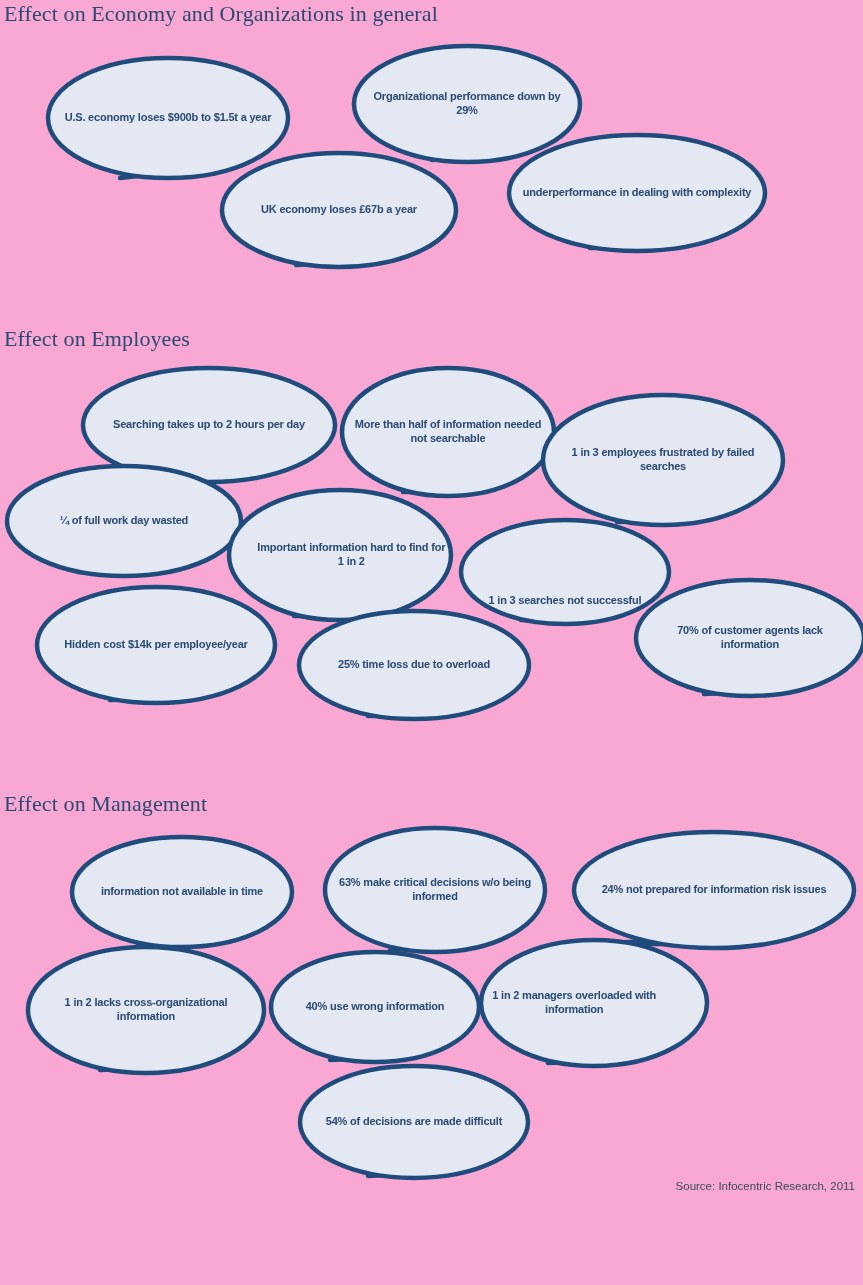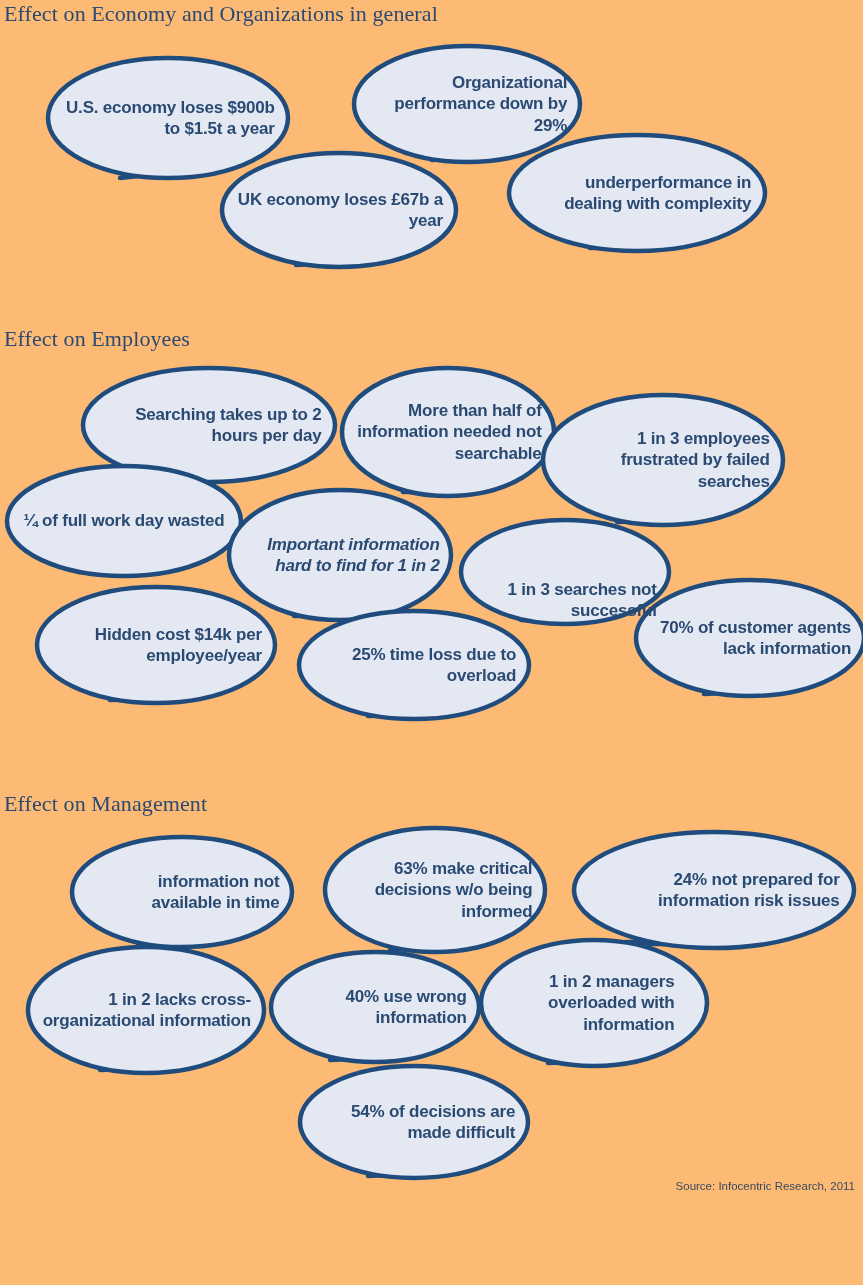--- a/index.html
+++ b/index.html
@@ -4,21 +4,21 @@
 <style>
   html, body {
     margin: 0;
     padding: 0;
     background: #ffffff;
   }
   #page {
     position: relative;
     width: 863px;
     height: 1285px;
-    background: #fdba74;
+    background: #f9a8d4;
     overflow: hidden;
     font-family: "Liberation Sans", sans-serif;
   }
   .section-header {
     position: absolute;
     left: 4px;
     font-family: "Liberation Serif", serif;
     font-size: 22px;
     font-weight: 400;
     color: #2a4a72;
@@ -38,25 +38,25 @@
     pointer-events: none;
   }
   .bubble-layer svg {
     display: block;
   }
   .bubble-text {
     position: absolute;
     display: flex;
     align-items: center;
     justify-content: center;
-    text-align: right;
+    text-align: center;
     color: #2a4a72;
     font-family: "Liberation Sans", sans-serif;
     font-weight: bold;
-    font-size: 17px;
+    font-size: 11px;
     line-height: 1.24;
     letter-spacing: -0.2px;
     box-sizing: border-box;
     padding: 0 6px;
   }
   .source-note {
     position: absolute;
     right: 8px;
     top: 1180px;
     font-family: "Liberation Sans", sans-serif;
@@ -192,21 +192,21 @@
     </div>
   <div id="bubble-text-layer">
       <div class="bubble-text" style="left: 55.2px; top: 61px; width: 225.6px; height: 114px;">U.S. economy loses $900b to $1.5t a year</div>
       <div class="bubble-text" style="left: 360.78px; top: 48.9px; width: 212.44px; height: 110.2px;">Organizational performance down by 29%</div>
       <div class="bubble-text" style="left: 229.02px; top: 155.85px; width: 219.96px; height: 108.3px;">UK economy loses £67b a year</div>
       <div class="bubble-text" style="left: 516.68px; top: 137.9px; width: 240.64px; height: 110.2px;">underperformance in dealing with complexity</div>
       <div class="bubble-text" style="left: 90.56px; top: 370.85px; width: 236.88px; height: 108.3px;">Searching takes up to 2 hours per day</div>
       <div class="bubble-text" style="left: 348.36px; top: 371.2px; width: 199.28px; height: 121.6px;">More than half of information needed not searchable</div>
       <div class="bubble-text" style="left: 550.2px; top: 398.25px; width: 225.6px; height: 123.5px;">1 in 3 employees frustrated by failed searches</div>
       <div class="bubble-text" style="left: 14.02px; top: 468.75px; width: 219.96px; height: 104.5px;">¼ of full work day wasted</div>
-      <div class="bubble-text" style="left: 237px; top: 493.25px; width: 208.68px; height: 123.5px; font-style: italic;">Important information hard to find for 1 in 2</div>
+      <div class="bubble-text" style="left: 247px; top: 493.25px; width: 208.68px; height: 123.5px;">Important information hard to find for 1 in 2</div>
       <div class="bubble-text" style="left: 467.24px; top: 551px; width: 195.52px; height: 98.8px;">1 in 3 searches not successful</div>
       <div class="bubble-text" style="left: 44.14px; top: 589.9px; width: 223.72px; height: 110.2px;">Hidden cost $14k per employee/year</div>
       <div class="bubble-text" style="left: 642.84px; top: 582.9px; width: 214.32px; height: 110.2px;">70% of customer agents lack information</div>
       <div class="bubble-text" style="left: 305.9px; top: 613.7px; width: 216.2px; height: 102.6px;">25% time loss due to overload</div>
       <div class="bubble-text" style="left: 78.6px; top: 839.75px; width: 206.8px; height: 104.5px;">information not available in time</div>
       <div class="bubble-text" style="left: 331.6px; top: 831.1px; width: 206.8px; height: 117.8px;">63% make critical decisions w/o being informed</div>
       <div class="bubble-text" style="left: 582.4px; top: 834.9px; width: 263.2px; height: 110.2px;">24% not prepared for information risk issues</div>
       <div class="bubble-text" style="left: 35.08px; top: 950.15px; width: 221.84px; height: 119.7px;">1 in 2 lacks cross-organizational information</div>
       <div class="bubble-text" style="left: 277.24px; top: 954.75px; width: 195.52px; height: 104.5px;">40% use wrong information</div>
       <div class="bubble-text" style="left: 468px; top: 943.15px; width: 212.44px; height: 119.7px;">1 in 2 managers overloaded with information</div>

